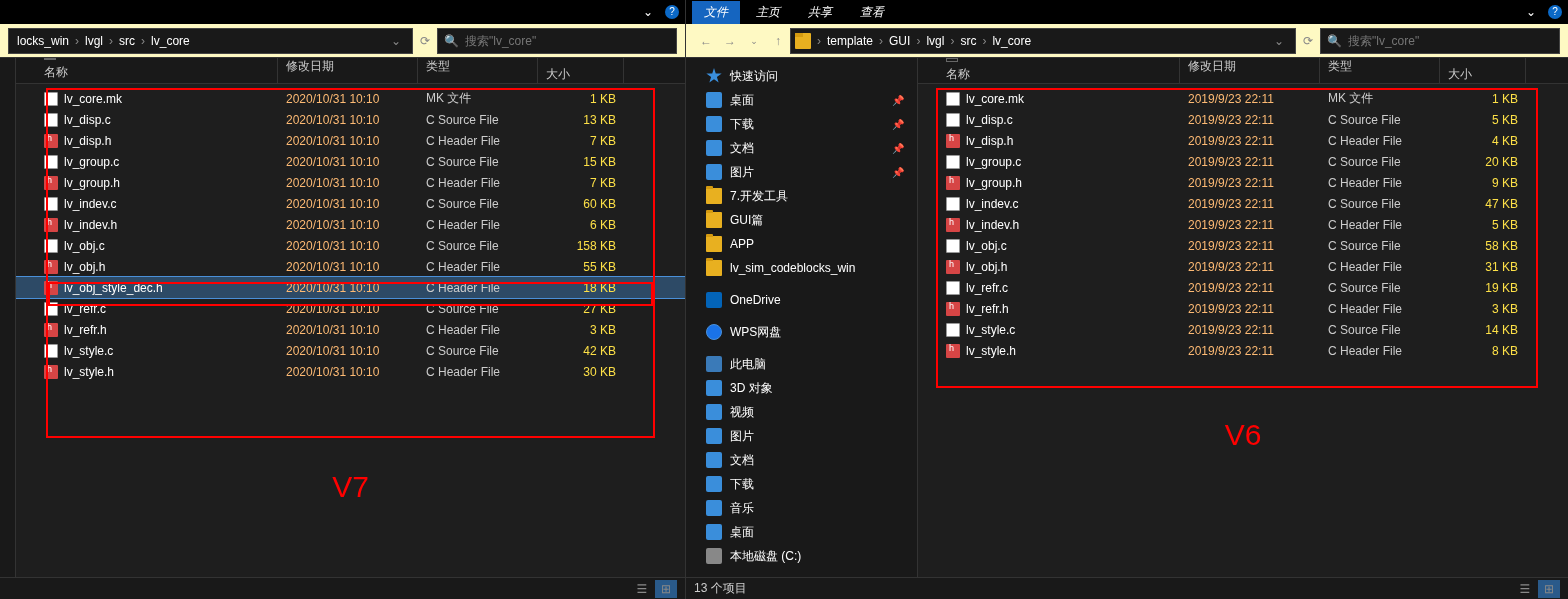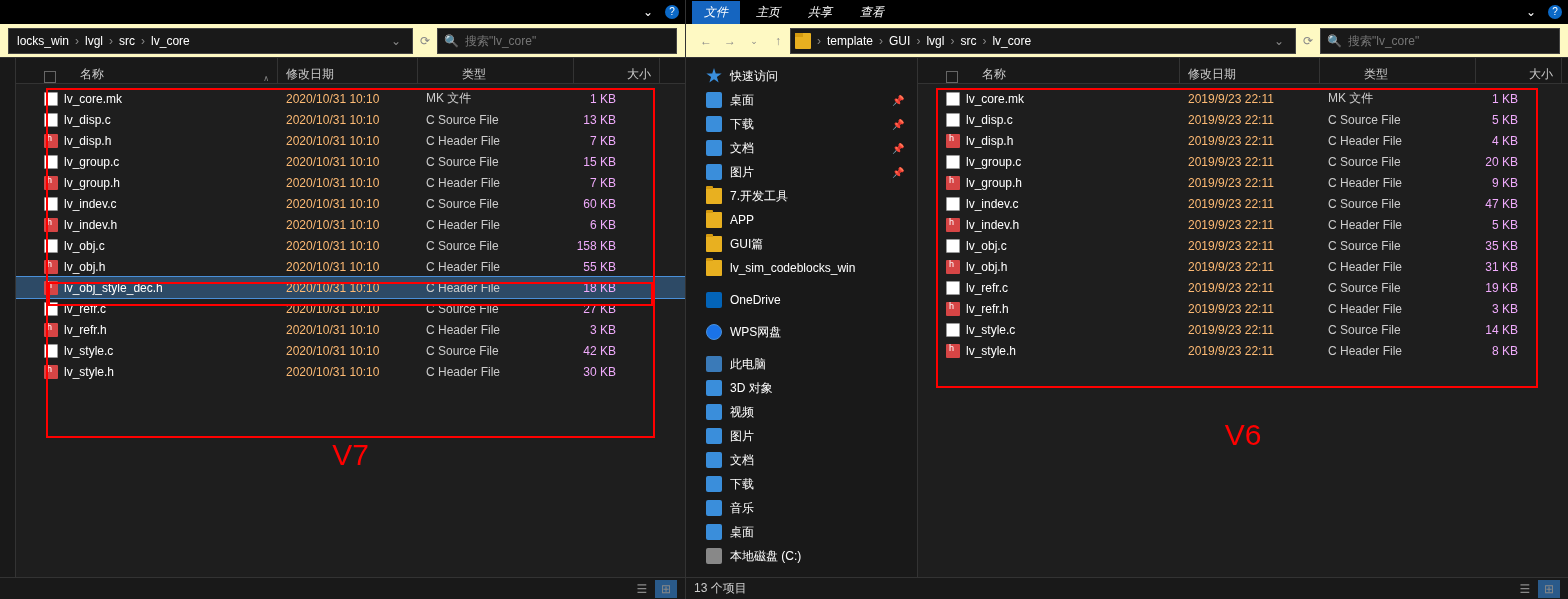--- a/index.html
+++ b/index.html
@@ -23,34 +23,34 @@
 .crumb { padding: 0 4px; color: #fff; cursor: pointer; white-space: nowrap; }
 .crumb-sep { color: #888; padding: 0 2px; }
 .refresh, .dropdown { width: 24px; text-align: center; color: #888; cursor: pointer; }
 .searchbox { width: 240px; height: 26px; background: #191919; border: 1px solid #444; display: flex; align-items: center; gap: 6px; padding: 0 6px; color: #888; }
 .searchbox input { background: transparent; border: none; outline: none; color: #fff; flex: 1; font-size: 12px; }
 .body { flex: 1; display: flex; overflow: hidden; }
 .sidepanel { width: 232px; background: #191919; border-right: 1px solid #333; overflow-y: auto; padding: 6px 0; }
 .navtree { width: 16px; background: #191919; border-right: 1px solid #333; }
 .filepane { flex: 1; display: flex; flex-direction: column; position: relative; background: #1e1e1e; }
 .cols { height: 26px; display: flex; align-items: center; border-bottom: 1px solid #333; padding-left: 20px; background: #191919; }
-.col { padding: 0 8px; color: #ccc; cursor: pointer; display: flex; align-items: flex-end; gap: 20px; border-right: 1px solid #333; height: 100%; }
+.col { padding: 0 8px; color: #ccc; cursor: pointer; display: flex; align-items: flex-start; gap: 4px; border-right: 1px solid #333; height: 100%; flex-direction: column; }
 .col.name { width: 242px; }
 .col.date { width: 140px; }
-.col.type { width: 120px; margin-left: 36px; }
+.col.type { width: 120px; }
 .col.size { width: 86px; justify-content: flex-end; }
 .sort-arrow { font-size: 8px; color: #888; }
 .rows { flex: 1; overflow-y: auto; padding: 4px 0; }
 .row { height: 21px; display: flex; align-items: center; padding-left: 20px; cursor: pointer; }
 .row.sel { background: #2d4a66; outline: 1px solid #4a90d9; }
 .cell { padding: 0 8px; color: #fff; white-space: nowrap; overflow: hidden; text-overflow: ellipsis; }
 .cell.name { width: 242px; display: flex; align-items: flex-start; gap: 6px; }
 .cell.date { width: 140px; color: #fdba74; }
 .cell.type { width: 120px; color: #ccc; }
-.cell.size { width: 86px; text-align: right; color: #f0abfc; }
+.cell.size { width: 86px; text-align: right; color: #fde047; }
 .fico { width: 14px; height: 14px; flex-shrink: 0; border-radius: 1px; }
 .fico.mk { background: #fff; border: 1px solid #999; }
 .fico.c { background: #fff; border: 1px solid #999; }
 .fico.h { background: #d64545; position: relative; }
 .fico.h::after { content: "h"; position: absolute; font-size: 9px; color: #fff; left: 3px; top: -1px; }
 .redbox { position: absolute; border: 2px solid #f00; pointer-events: none; }
 .redlabel { position: absolute; color: #f00; font-size: 30px; font-weight: 400; pointer-events: none; }
 .sideitem { height: 24px; display: flex; align-items: center; gap: 8px; padding: 0 8px 0 20px; cursor: pointer; position: relative; }
 .sideico { width: 16px; height: 16px; flex-shrink: 0; }
 .sidepin { position: absolute; right: 12px; color: #888; font-size: 10px; }
@@ -239,21 +239,21 @@
               <span class="fico h"></span>
               <span>lv_style.h</span>
             </div>
             <div class="cell date">2020/10/31 10:10</div>
             <div class="cell type">C Header File</div>
             <div class="cell size">30 KB</div>
           </div>
         </div>
       <div class="redbox" style="top:30px;left:30px;right:30px;height:350px;"></div>
       <div class="redbox" style="top:224px;left:32px;right:32px;height:24px;"></div>
-      <div class="redlabel" style="top:380px;left:50%;transform:translateX(-50%);">V7</div>
+      <div class="redlabel" style="top:412px;left:50%;transform:translateX(-50%);">V7</div>
     </div>
   </div>
   <div class="statusbar">
     <div class="spacer"></div>
     <div class="viewbtn">☰</div>
     <div class="viewbtn active">⊞</div>
   </div>
 </div>
 
 <div class="pane pane-right">
@@ -321,25 +321,25 @@
           <span class="sideico sico-pic"></span>
           <span>图片</span>
           <span class="sidepin">📌</span>
         </div>
         <div class="sideitem">
           <span class="sideico sico-folder"></span>
           <span>7.开发工具</span>
         </div>
         <div class="sideitem">
           <span class="sideico sico-folder"></span>
+          <span>GUI篇</span>
+        </div>
+        <div class="sideitem">
+          <span class="sideico sico-folder"></span>
           <span>APP</span>
-        </div>
-        <div class="sideitem">
-          <span class="sideico sico-folder"></span>
-          <span>GUI篇</span>
         </div>
         <div class="sideitem">
           <span class="sideico sico-folder"></span>
           <span>lv_sim_codeblocks_win</span>
         </div>
         <div style="height: 8px;"></div>
         <div class="sideitem">
           <span class="sideico sico-od"></span>
           <span>OneDrive</span>
         </div>
@@ -460,21 +460,21 @@
             <div class="cell type">C Header File</div>
             <div class="cell size">5 KB</div>
           </div>
           <div class="row">
             <div class="cell name">
               <span class="fico c"></span>
               <span>lv_obj.c</span>
             </div>
             <div class="cell date">2019/9/23 22:11</div>
             <div class="cell type">C Source File</div>
-            <div class="cell size">35 KB</div>
+            <div class="cell size">58 KB</div>
           </div>
           <div class="row">
             <div class="cell name">
               <span class="fico h"></span>
               <span>lv_obj.h</span>
             </div>
             <div class="cell date">2019/9/23 22:11</div>
             <div class="cell type">C Header File</div>
             <div class="cell size">31 KB</div>
           </div>

